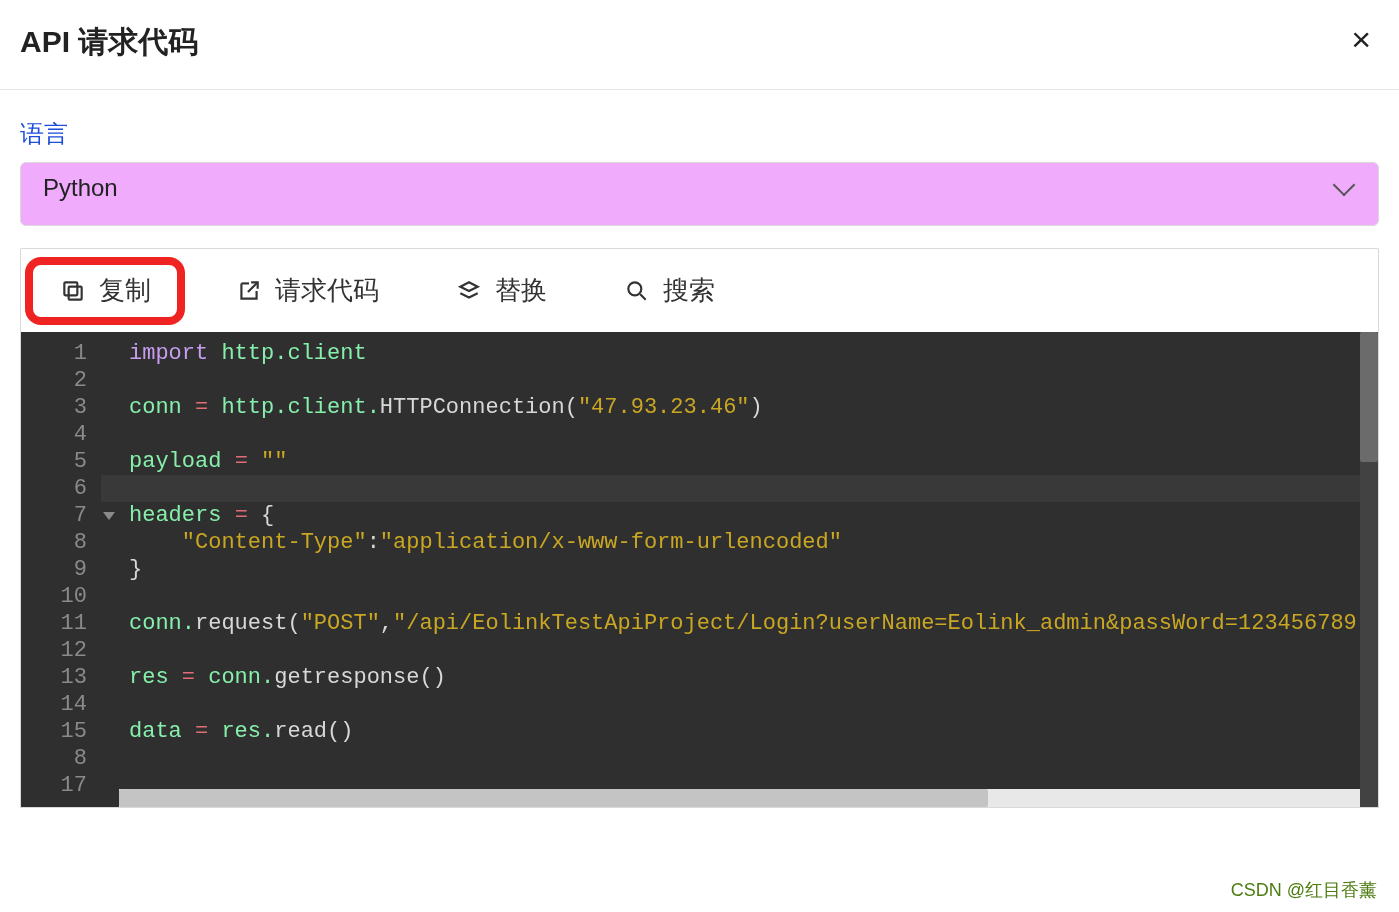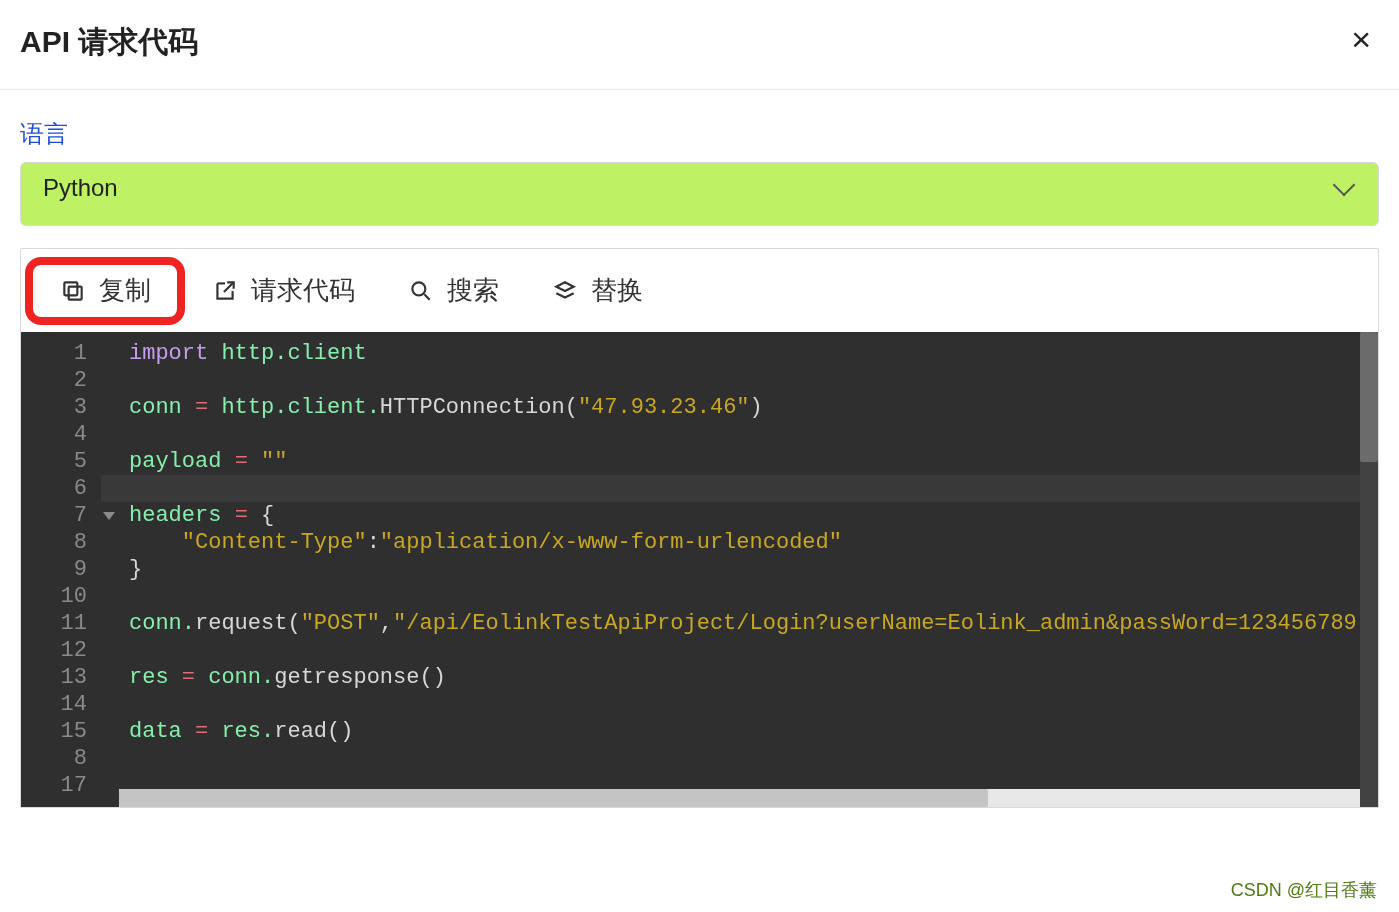--- a/index.html
+++ b/index.html
@@ -2,23 +2,23 @@
 <html><head>
 <meta charset="utf-8">
 <style>
   *{box-sizing:border-box;margin:0;padding:0;}
   body{font-family:-apple-system,BlinkMacSystemFont,"Segoe UI","PingFang SC","Microsoft YaHei",sans-serif;background:#fff;color:#222;width:1399px;}
   .header{display:flex;justify-content:space-between;align-items:center;padding:22px 28px 26px 20px;border-bottom:1px solid #e8e8e8;}
   .title{font-size:30px;font-weight:700;text-align:center;}
   .close{font-size:34px;font-weight:300;line-height:1;cursor:pointer;color:#222;margin-top:-8px;}
   .body{padding:28px 20px 10px 20px;}
   .lang-label{font-size:24px;color:#1d4ed8;margin-bottom:12px;}
-  .select{display:flex;justify-content:space-between;align-items:center;width:100%;height:64px;border:1px solid #d9d9d9;border-radius:6px;padding:0 26px 12px 22px;font-size:24px;color:#222;background:#bef264;cursor:pointer;margin-bottom:22px;}
+  .select{display:flex;justify-content:space-between;align-items:center;width:100%;height:64px;border:1px solid #d9d9d9;border-radius:6px;padding:0 26px 12px 22px;font-size:24px;color:#222;background:#f0abfc;cursor:pointer;margin-bottom:22px;}
   .chevron{width:16px;height:16px;border-right:2px solid #555;border-bottom:2px solid #555;transform:rotate(45deg);margin-top:-6px;}
-  .toolbar{display:flex;align-items:center;height:84px;border:1px solid #d9d9d9;border-bottom:none;border-radius:2px 2px 0 0;padding-left:4px;}
+  .toolbar{display:flex;align-items:center;height:84px;border:1px solid #d9d9d9;border-bottom:none;border-radius:2px 2px 0 0;padding-left:4px;gap:24px;}
   .tb-btn{display:flex;align-items:center;gap:12px;font-size:26px;color:#333;padding:0 26px;height:68px;cursor:pointer;border-radius:12px;}
   .tb-icon{display:inline-flex;align-items:center;justify-content:center;width:28px;height:28px;}
   .tb-icon svg{width:26px;height:26px;fill:none;stroke:#333;stroke-width:2;}
   .highlight{border:8px solid #f02323;border-radius:16px;}
   .editor{display:flex;background:#2f2f2f;font-family:Consolas,"Courier New",monospace;font-size:22px;line-height:27px;border:1px solid #d9d9d9;border-top:none;position:relative;overflow:hidden;}
   .gutter{background:#2f2f2f;color:#8a8a8a;text-align:right;padding:8px 14px 8px 12px;user-select:none;min-width:80px;}
   .gutter .ln{height:27px;}
   .fold{position:absolute;left:84px;top:178px;width:0;height:0;border-top:6px solid transparent;border-bottom:6px solid transparent;border-left:8px solid #8a8a8a;transform:rotate(90deg);}
   .code{padding:8px 0 8px 28px;color:#d8d8d8;white-space:pre;overflow:hidden;flex:1;}
   .code .row{height:27px;}
@@ -68,34 +68,34 @@
             <path d="M5 5v14h14v-7"></path>
             <path d="M14 4h6v6"></path>
             <path d="M20 4l-9 9"></path>
           </svg>
       </span>
       <span>请求代码</span>
     </div>
     <div class="tb-btn">
       <span class="tb-icon">
         <svg viewBox="0 0 24 24">
+            <path d="M4 8l8-4 8 4-8 4z"></path>
+            <path d="M4 14l8 4 8-4"></path>
+          </svg>
+      </span>
+      <span>替换</span>
+    </div>
+    <div class="tb-btn">
+      <span class="tb-icon">
+        <svg viewBox="0 0 24 24">
             <circle cx="10" cy="10" r="6"></circle>
             <path d="M15 15l5 5"></path>
           </svg>
       </span>
       <span>搜索</span>
-    </div>
-    <div class="tb-btn">
-      <span class="tb-icon">
-        <svg viewBox="0 0 24 24">
-            <path d="M4 8l8-4 8 4-8 4z"></path>
-            <path d="M4 14l8 4 8-4"></path>
-          </svg>
-      </span>
-      <span>替换</span>
     </div>
   </div>
 
   <div class="editor">
     <div class="gutter" id="gutter">
         <div class="ln">1</div>
         <div class="ln">2</div>
         <div class="ln">3</div>
         <div class="ln">4</div>
         <div class="ln">5</div>

